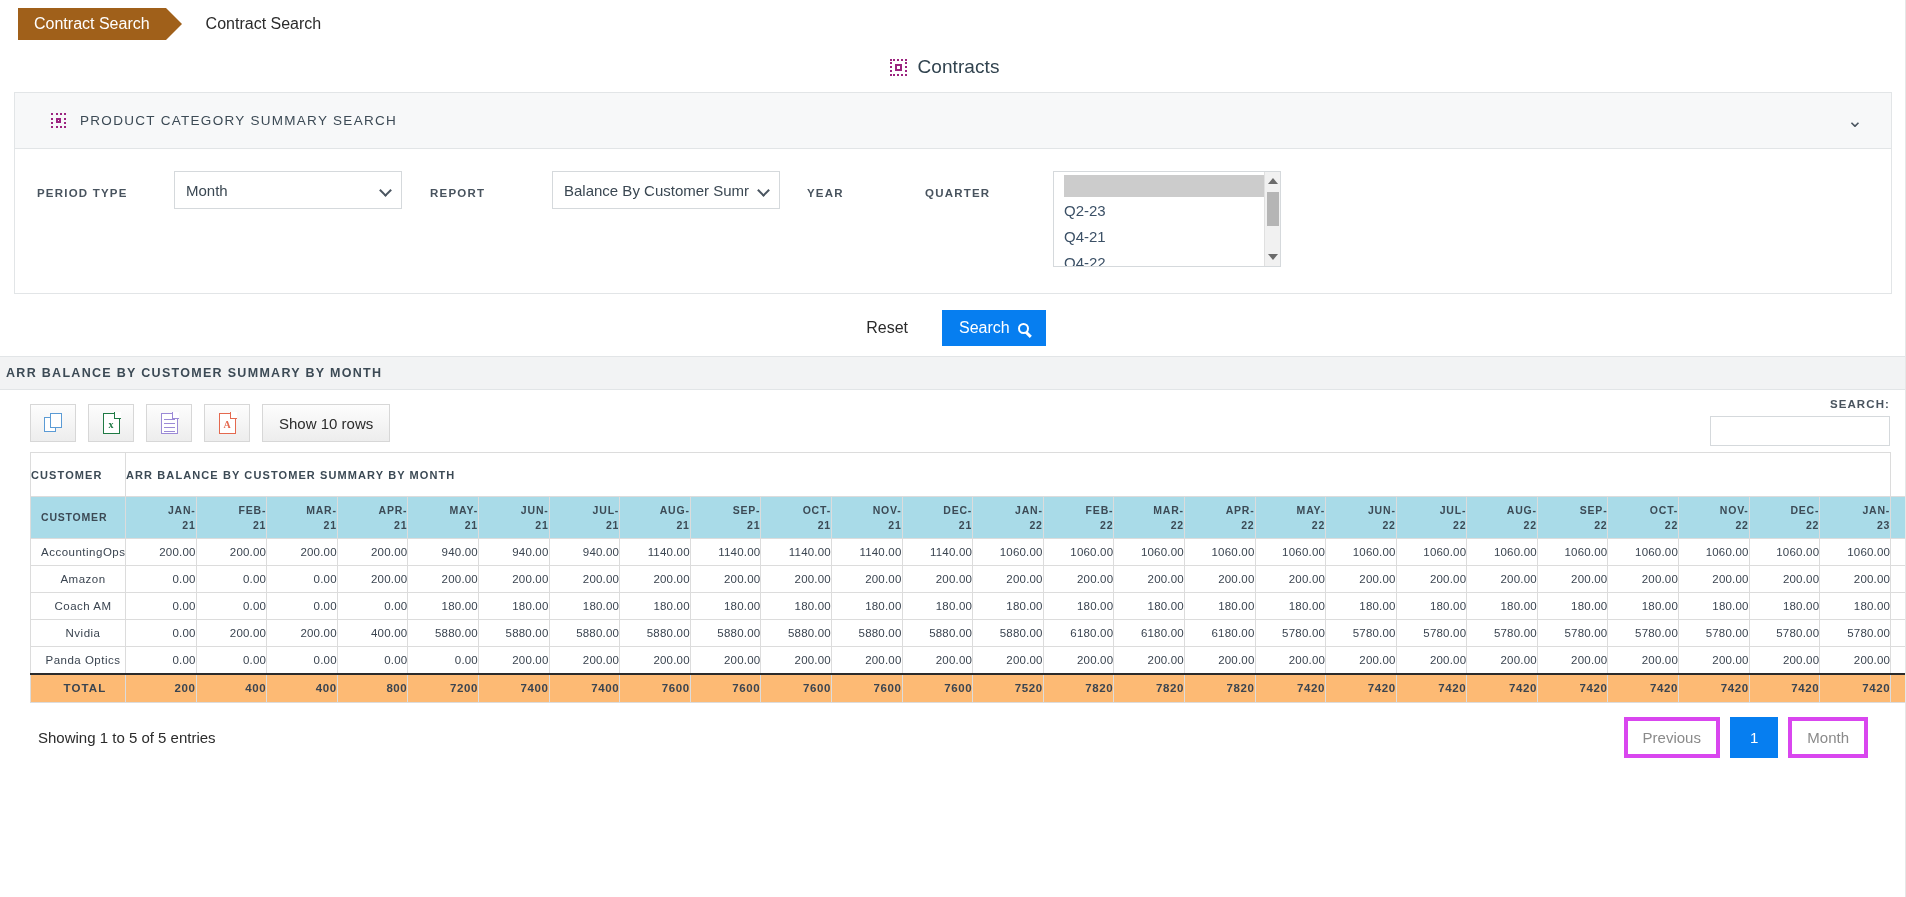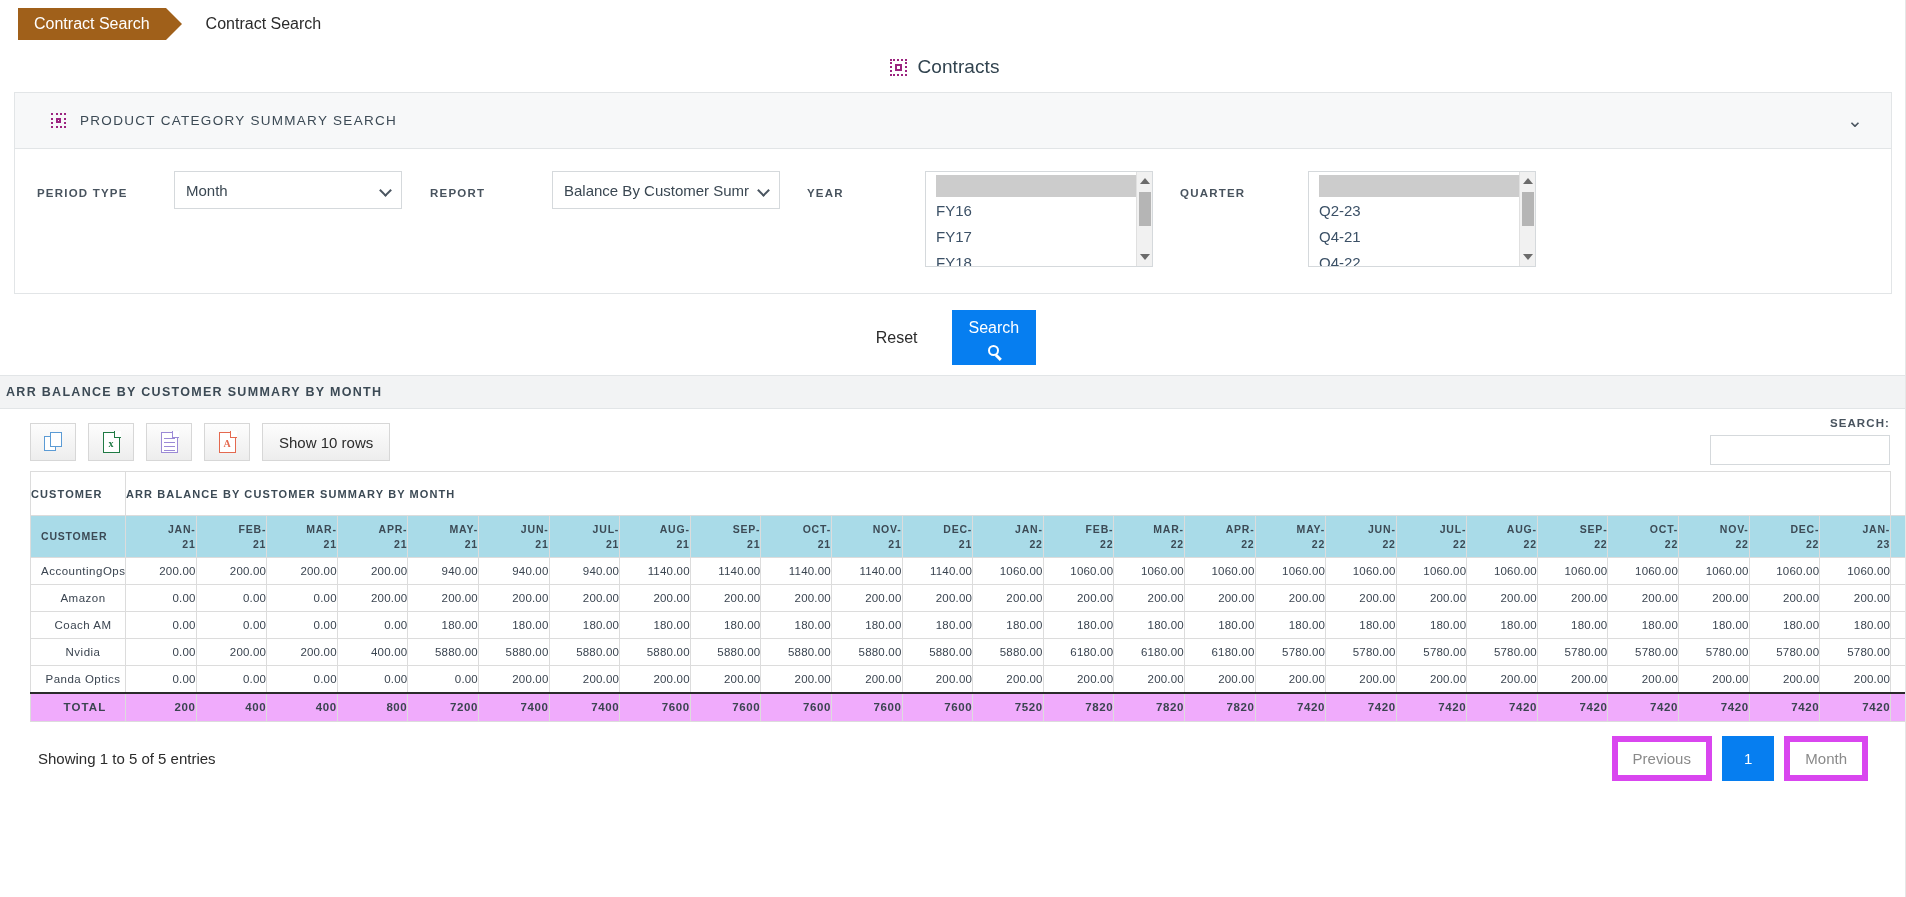--- a/index.html
+++ b/index.html
@@ -218,21 +218,20 @@
     background: #067ef0;
     border: none;
     color: #ffffff;
     font-size: 16px;
     padding: 9px 17px;
     display: flex;
     align-items: center;
     gap: 8px;
     cursor: pointer;
     font-family: "Liberation Sans", sans-serif;
-    flex-direction: column;
   }
   .mag {
     display: inline-block;
     width: 11px; height: 11px;
     border: 2.5px solid #ffffff;
     border-radius: 50%;
     position: relative;
   }
   .mag::after {
     content: "";
@@ -375,39 +374,39 @@
     height: 27px;
     text-align: right;
     padding: 0 7px;
     color: #3a4450;
     background: #ffffff;
     font-size: 11.5px;
     letter-spacing: .2px;
   }
   tbody td.cust { text-align: center; padding-left: 10px; letter-spacing: .5px; }
   tr.total td {
-    background: #f0abfc;
+    background: #fdba74;
     font-weight: bold;
     letter-spacing: .6px;
     border-top: 2px solid #2b2b2b;
     height: 29px;
   }
   tr.total td.cust { letter-spacing: 1.1px; padding-left: 14px; }
 
   
   .foot {
     display: flex;
     align-items: center;
     justify-content: space-between;
     padding: 14px 30px 0 30px;
   }
   .entries { font-size: 15px; color: #2b2b2b; }
   .pager { display: flex; gap: 10px; }
   .pg {
-    border: 6px solid #d946ef;
+    border: 4px solid #d946ef;
     background: #ffffff;
     color: #8a8a8a;
     font-size: 15px;
     padding: 8px 15px;
     cursor: pointer;
     font-family: "Liberation Sans", sans-serif;
   }
   .pg.active {
     background: #067ef0;
     border-color: #067ef0;
@@ -455,33 +454,20 @@
     </div>
 
     <div style="width:122px" class="field-label">REPORT</div>
     <div class="sel-wrap" style="margin-right:27px">
       <select class="sel" style="width:228px">
         <option>Balance By Customer Sumr</option>
       </select>
     </div>
 
     <div style="width:118px" class="field-label">YEAR</div>
-    <div class="listbox" style="margin-right:27px">
-      <div class="lb-items">
-        <div class="lb-item blank"></div>
-        <div class="lb-item">FY16</div>
-        <div class="lb-item">FY17</div>
-        <div class="lb-item">FY18</div>
-      </div>
-      <div class="lb-scroll">
-        <span class="lb-arrow up"></span>
-        <span class="lb-thumb"></span>
-        <span class="lb-arrow dn"></span>
-      </div>
-    </div>
 
     <div style="width:128px" class="field-label">QUARTER</div>
     <div class="listbox">
       <div class="lb-items">
         <div class="lb-item blank"></div>
         <div class="lb-item">Q2-23</div>
         <div class="lb-item">Q4-21</div>
         <div class="lb-item">Q4-22</div>
       </div>
       <div class="lb-scroll">

